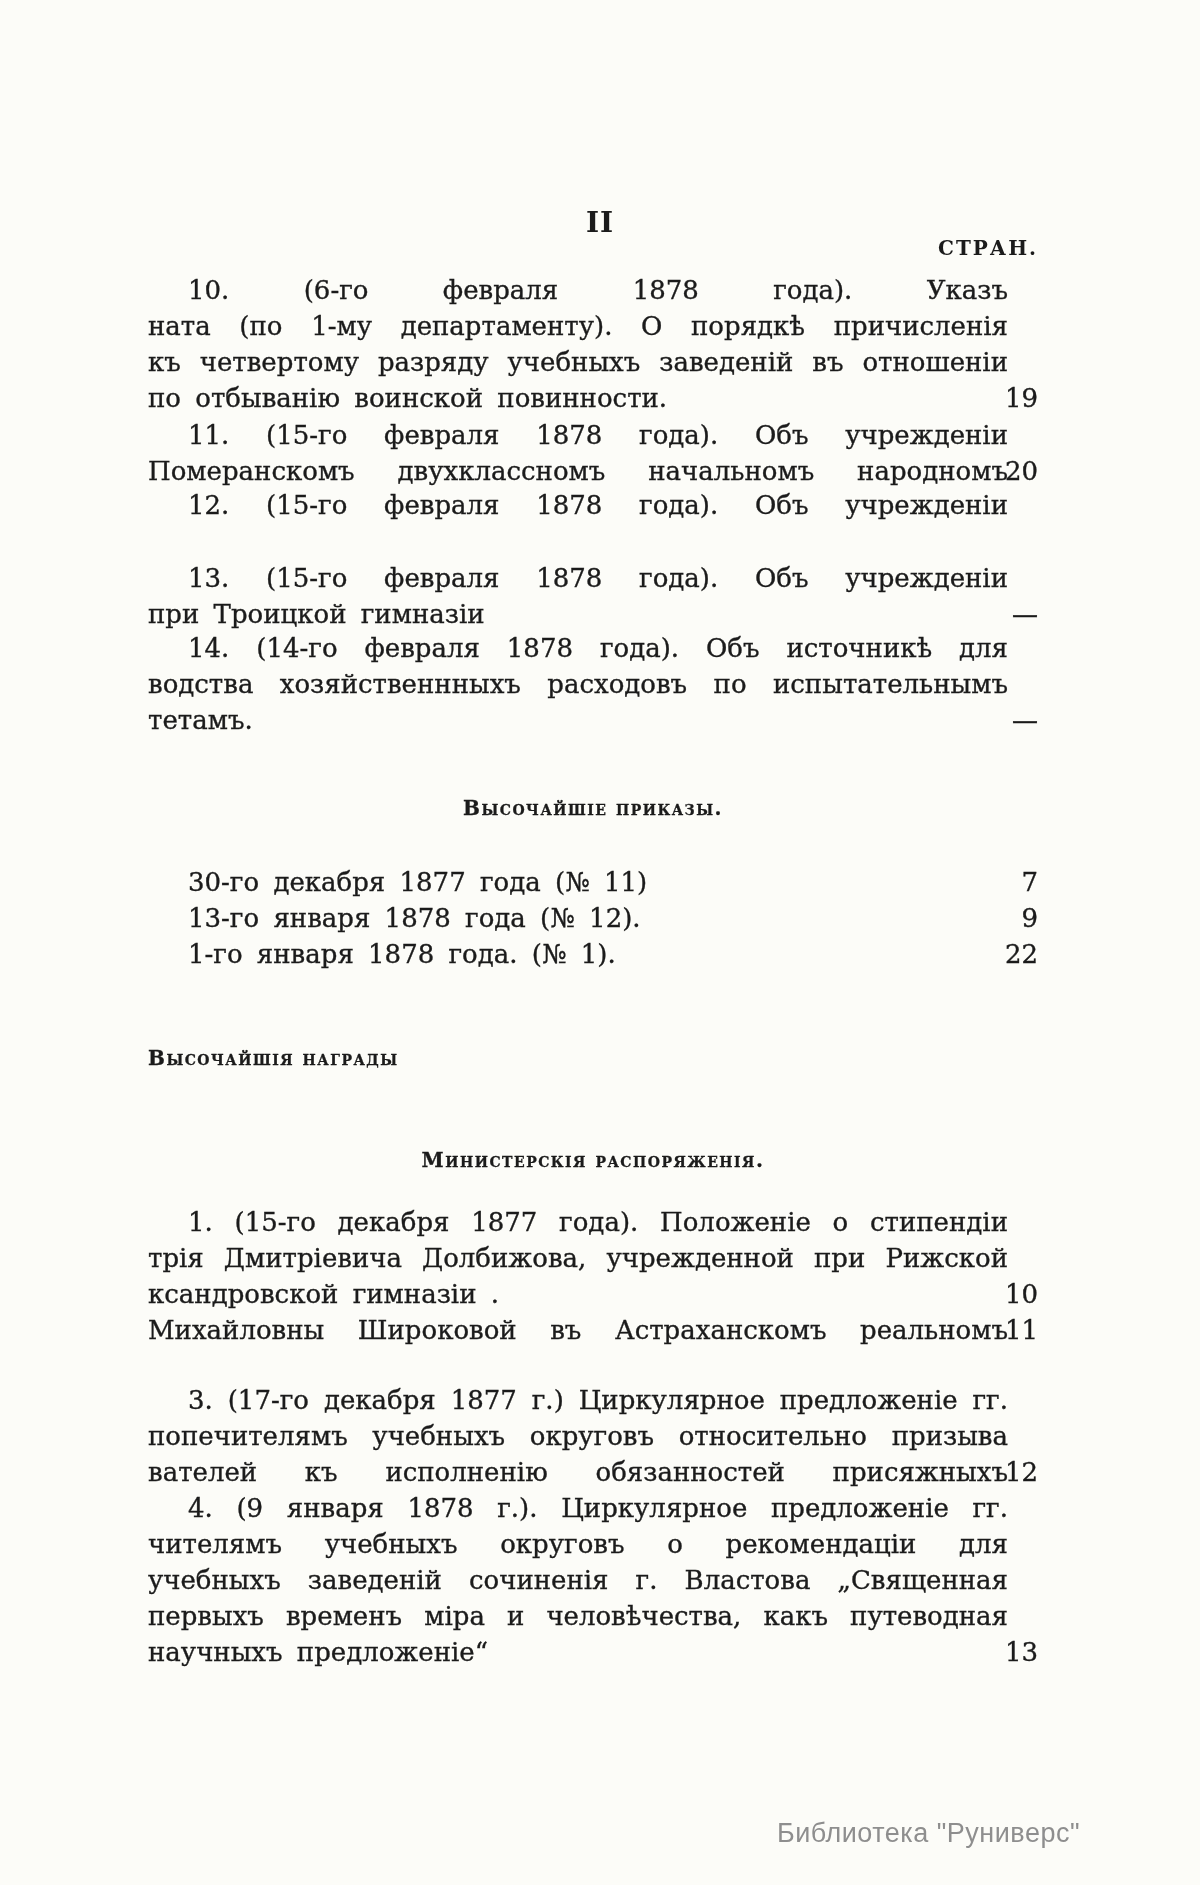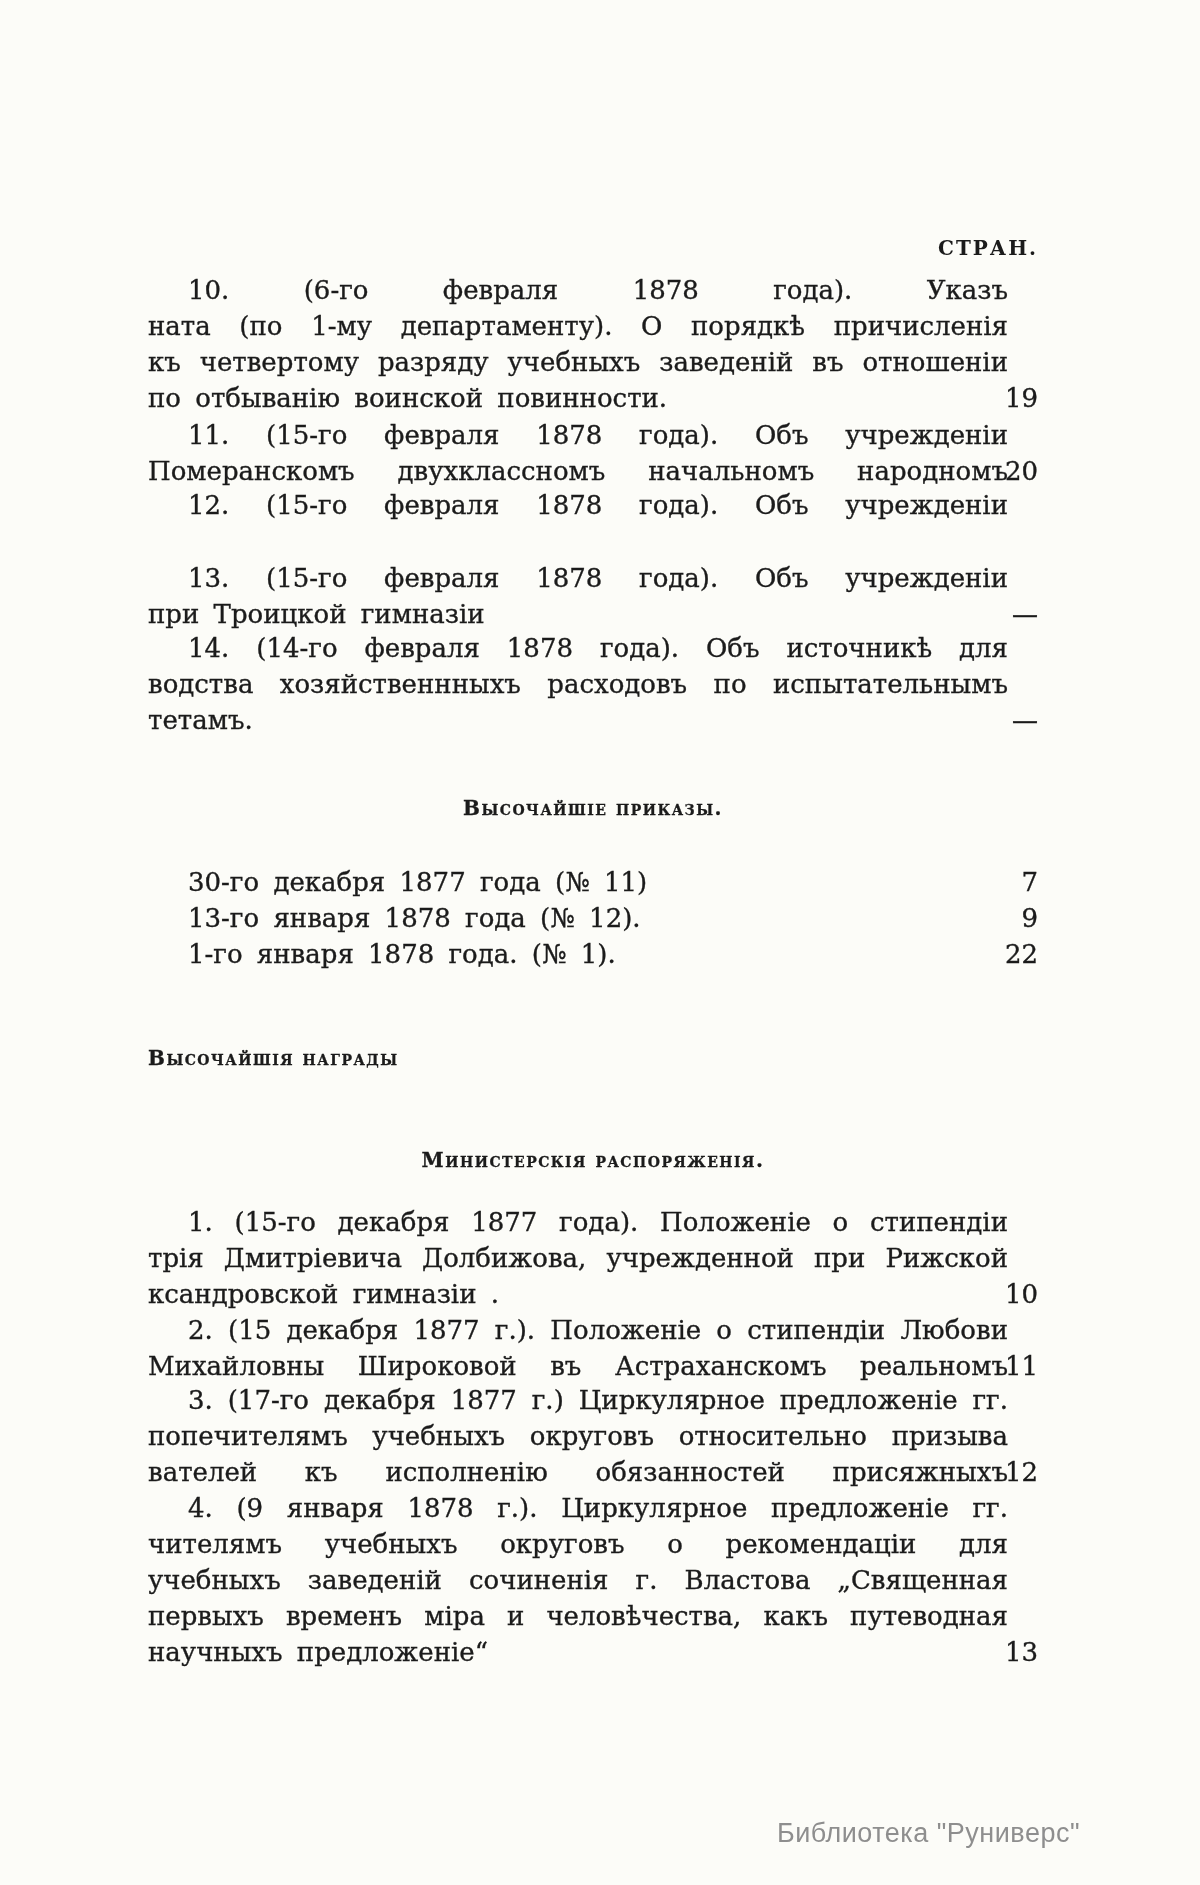--- a/index.html
+++ b/index.html
@@ -44,20 +44,21 @@
     position:absolute;right:120px;width:500px;text-align:right;
     font-family:"Liberation Sans", sans-serif;
     font-size:27px;color:#8e8e8e;letter-spacing:0.5px;
   }
 </style>
 </head>
 <body>
 
 <div class="page">
 
+  <div class="roman" style="top:206px">II</div>
 
   <div class="col-label" style="top:236px">СТРАН.</div>
 
   <div class="block" style="top:272px">
     <div class="row">
         <div class="txt j ind">10. (6-го февраля 1878 года). Указъ правительствующаго се-</div>
       </div>
     <div class="row">
         <div class="txt j">ната (по 1-му департаменту). О порядкѣ причисленія училищъ</div>
       </div>
@@ -138,23 +139,20 @@
         <div class="txt j">трія Дмитріевича Долбижова, учрежденной при Рижской Але-</div>
       </div>
     <div class="row">
         <div class="txt">ксандровской гимназіи .</div>
         <div class="num">10</div>
       </div>
   </div>
 
   <div class="block" style="top:1312px">
     <div class="row">
-        <div class="txt j ind">2. (15 декабря 1877 г.). Положеніе о стипендіи Любови</div>
-      </div>
-    <div class="row">
         <div class="txt j">Михайловны Широковой въ Астраханскомъ реальномъ училищѣ.</div>
         <div class="num">11</div>
       </div>
   </div>
 
   <div class="block" style="top:1382px">
     <div class="row">
         <div class="txt j ind">3. (17-го декабря 1877 г.) Циркулярное предложеніе гг.</div>
       </div>
     <div class="row">

